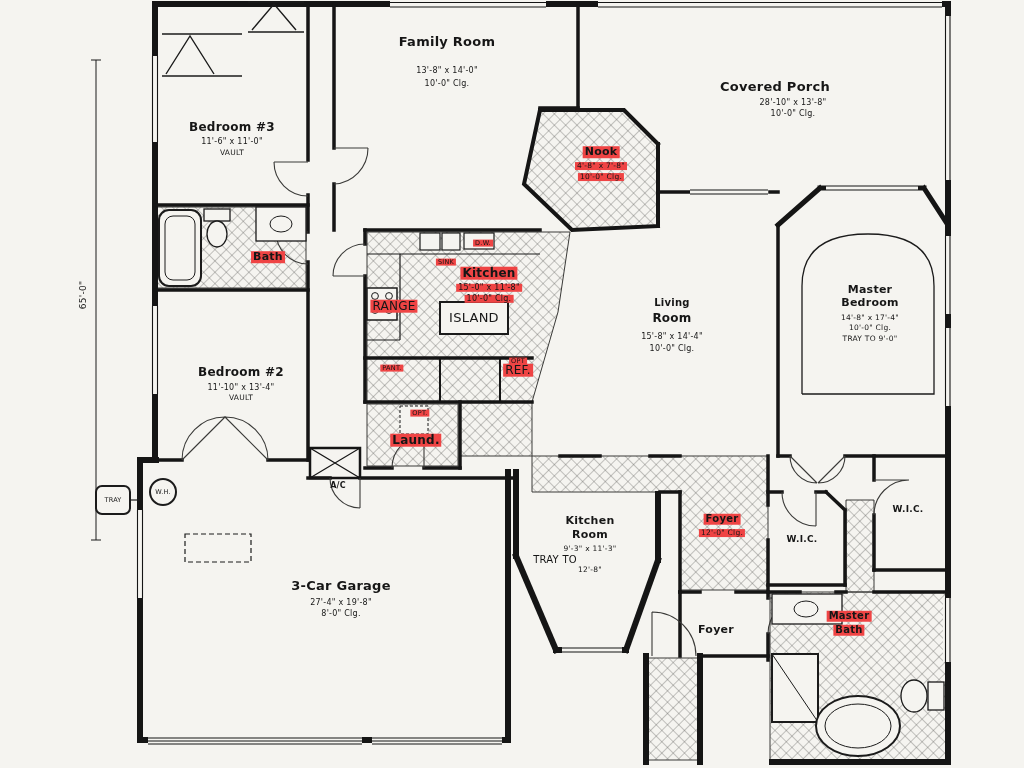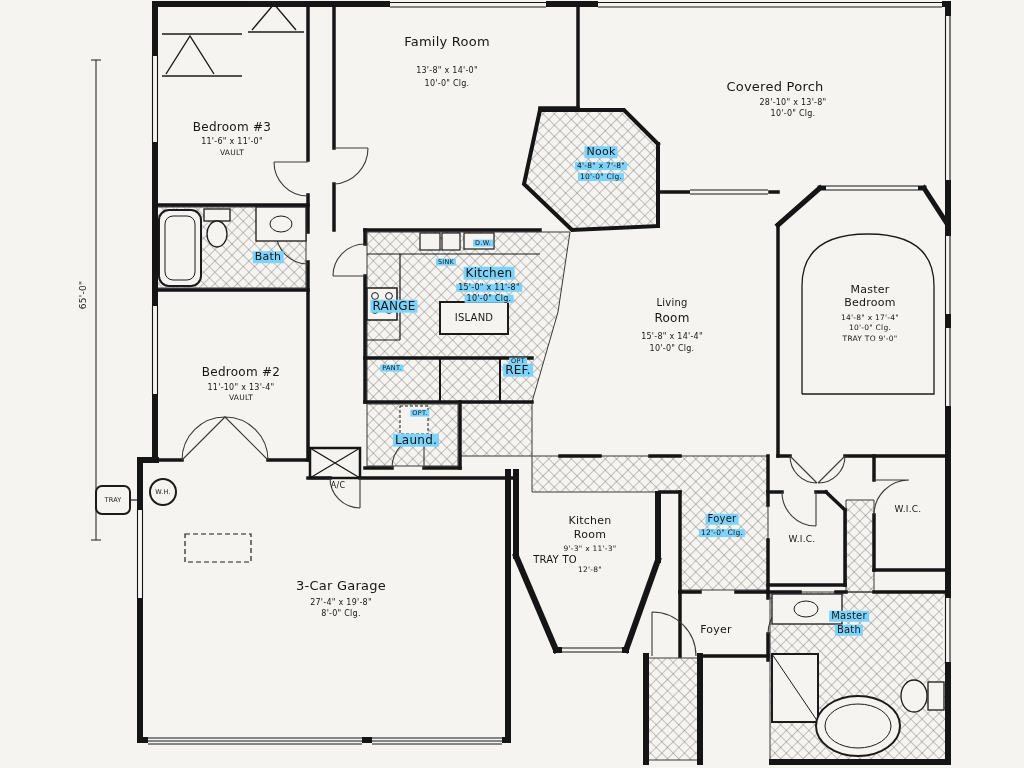--- a/index.html
+++ b/index.html
@@ -7,22 +7,22 @@
     position:relative;width:1024px;height:768px;overflow:hidden;
     background:#f5f4f0;color:#1b1b1b;
     font-family:"DejaVu Sans", sans-serif;
   }
   .stage svg{position:absolute;left:0;top:0;}
   .lbl{
     position:absolute;transform:translate(-50%,-50%);
     white-space:nowrap;letter-spacing:.25px;line-height:1.05;text-align:center;
     color:#161616;
   }
-  .b{font-weight:normal;text-align:center;}
-  .halo{background:#7dd3fc;padding:0 2px;}
+  .b{font-weight:bold;text-align:center;}
+  .halo{background:#ef4444;padding:0 2px;}
   .rot90{transform:translate(-50%,-50%) rotate(-90deg);}
 </style>
 </head>
 <body>
 
 <div class="stage">
 
 <svg width="1024" height="768" viewBox="0 0 1024 768">
   <defs>
     <pattern id="tile" width="8" height="8" patternUnits="userSpaceOnUse" patternTransform="rotate(45)">
@@ -238,21 +238,21 @@
 
 <div class="lbl b halo" style="left:268px;top:257px;font-size:11px">Bath</div>
 
 <div class="lbl b halo" style="left:601px;top:152px;font-size:11px">Nook</div>
 <div class="lbl halo" style="left:601px;top:166px;font-size:7.5px">4'-8" x 7'-8"</div>
 <div class="lbl halo" style="left:601px;top:177px;font-size:7.5px">10'-0" Clg.</div>
 
 <div class="lbl b halo" style="left:489px;top:273px;font-size:12px">Kitchen</div>
 <div class="lbl halo" style="left:489px;top:288px;font-size:8px">15'-0" x 11'-8"</div>
 <div class="lbl halo" style="left:489px;top:299px;font-size:8px">10'-0" Clg.</div>
-<div class="lbl" style="left:474px;top:318px;font-size:10px">ISLAND</div>
+<div class="lbl" style="left:474px;top:318px;font-size:13px">ISLAND</div>
 <div class="lbl halo" style="left:446px;top:262px;font-size:6.5px">SINK</div>
 <div class="lbl halo" style="left:483px;top:243px;font-size:6.5px">D.W.</div>
 <div class="lbl halo" style="left:394px;top:306px;font-size:12px">RANGE</div>
 <div class="lbl halo" style="left:392px;top:368px;font-size:6.5px">PANT.</div>
 <div class="lbl halo" style="left:518px;top:361px;font-size:6.5px">OPT</div>
 <div class="lbl halo" style="left:518px;top:370px;font-size:12px">REF.</div>
 
 <div class="lbl b" style="left:672px;top:303px;font-size:10px">Living</div>
 <div class="lbl b" style="left:672px;top:318px;font-size:12px">Room</div>
 <div class="lbl" style="left:672px;top:337px;font-size:8px">15'-8" x 14'-4"</div>

